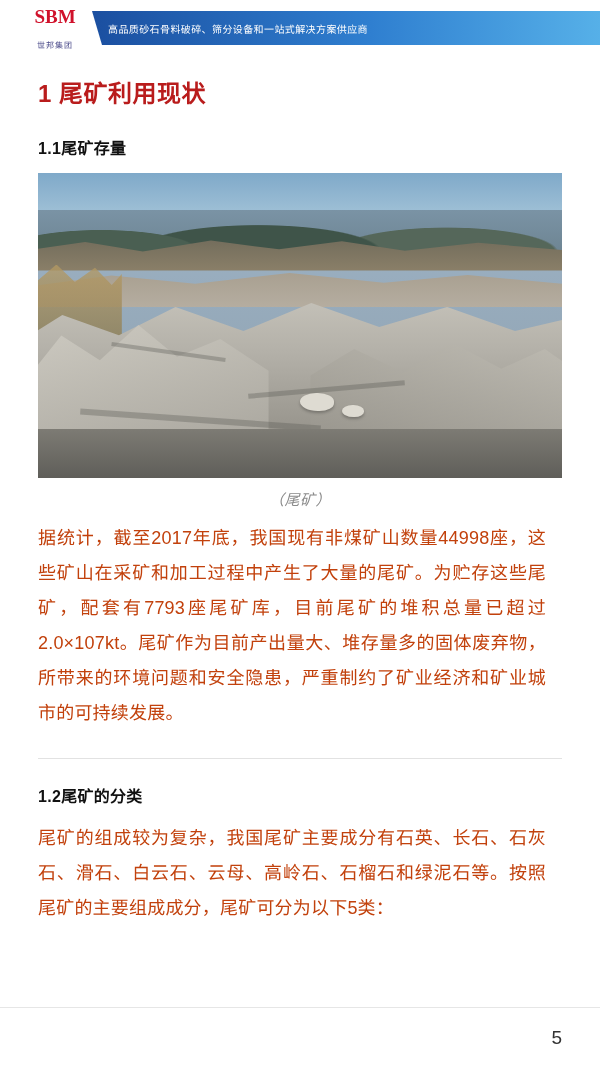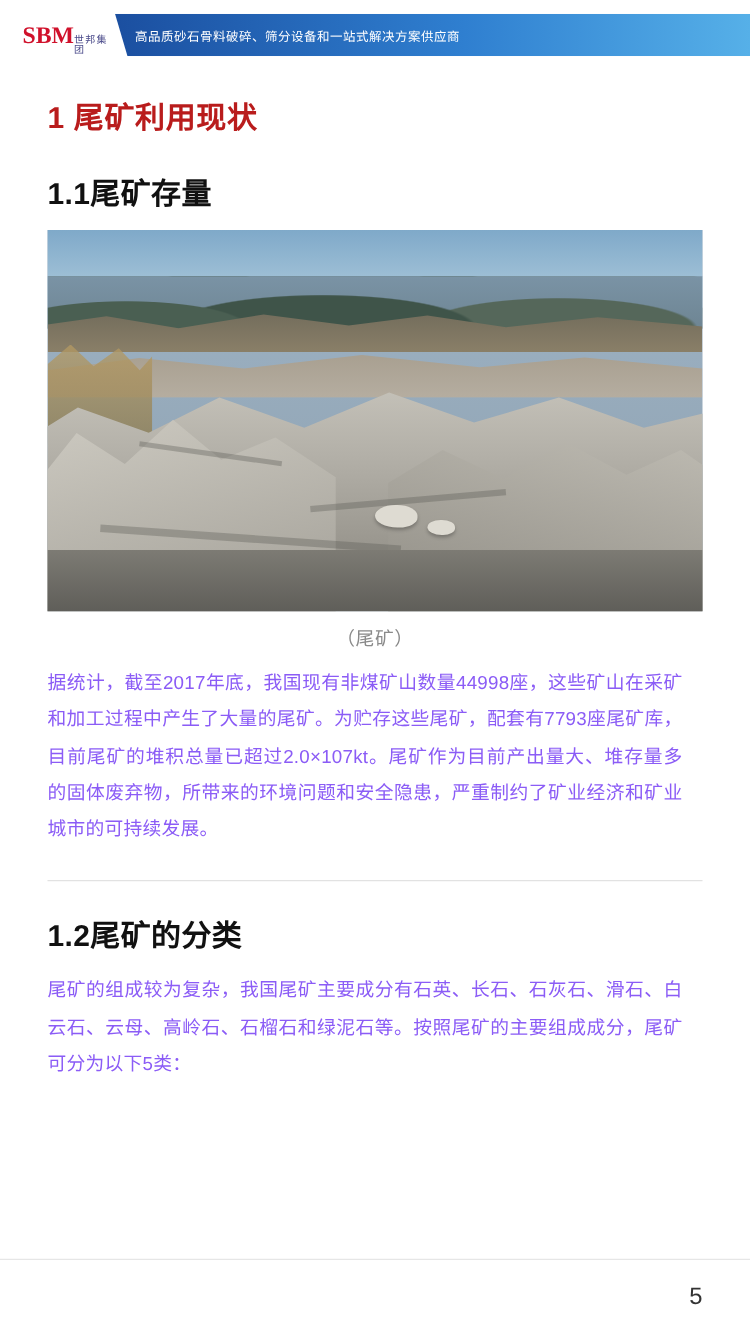--- a/index.html
+++ b/index.html
@@ -22,21 +22,21 @@
     height: 56px;
     display: flex;
     align-items: center;
     background: #ffffff;
   }
   .logo-wrap {
     width: 92px;
     min-width: 92px;
     height: 56px;
     display: flex;
-    flex-direction: row;
+    flex-direction: column;
     align-items: center;
     justify-content: center;
     background: #ffffff;
     padding-left: 18px;
     box-sizing: border-box;
   }
   .logo-mark {
     display: flex;
     align-items: center;
     justify-content: center;
@@ -77,21 +77,21 @@
     box-sizing: border-box;
   }
   .h1 {
     font-size: 24px;
     font-weight: bold;
     color: #b91c1c;
     margin: 18px 0 0 0;
     letter-spacing: 0.5px;
   }
   .h2 {
-    font-size: 24px;
+    font-size: 16px;
     font-weight: bold;
     color: #111111;
     margin: 26px 0 14px 0;
     letter-spacing: 0.3px;
   }
   .h2.second {
     margin-top: 24px;
   }
 
   
@@ -178,27 +178,28 @@
     background: linear-gradient(#b59a63, #8d7a4c);
     clip-path: polygon(0 20%, 22% 0, 44% 22%, 68% 4%, 88% 26%, 100% 12%, 100% 100%, 0 100%);
     opacity: 0.75;
   }
   .caption {
     text-align: center;
     font-size: 15px;
     color: #8a8a8a;
     margin-top: 10px;
     letter-spacing: 0.5px;
+    font-style: italic;
   }
 
   
   .para {
-    font-size: 15px;
+    font-size: 18px;
     line-height: 1.95;
-    color: #8b5cf6;
+    color: #c2410c;
     text-align: justify;
     margin: 12px 16px 0 0;
     letter-spacing: 0.2px;
   }
   .divider {
     border: 0;
     border-top: 1px solid #e2e2e2;
     margin: 26px 0 0 0;
   }
 

